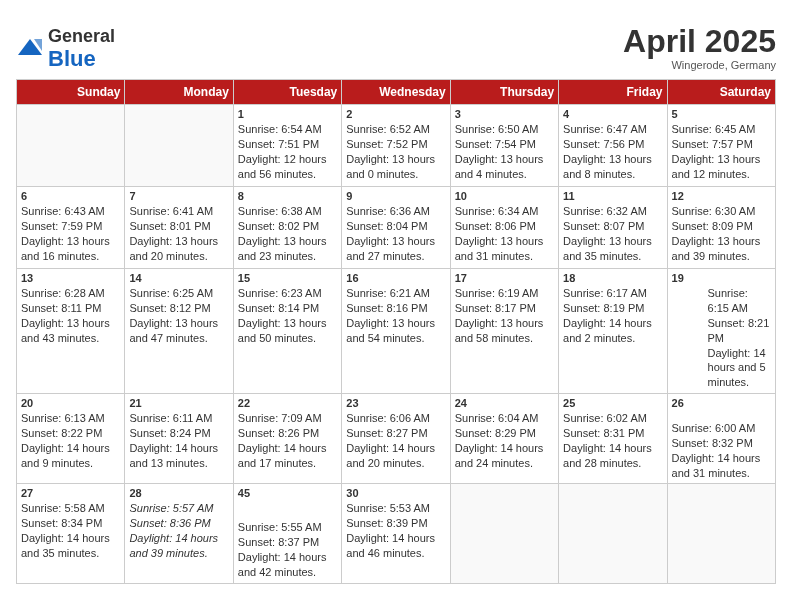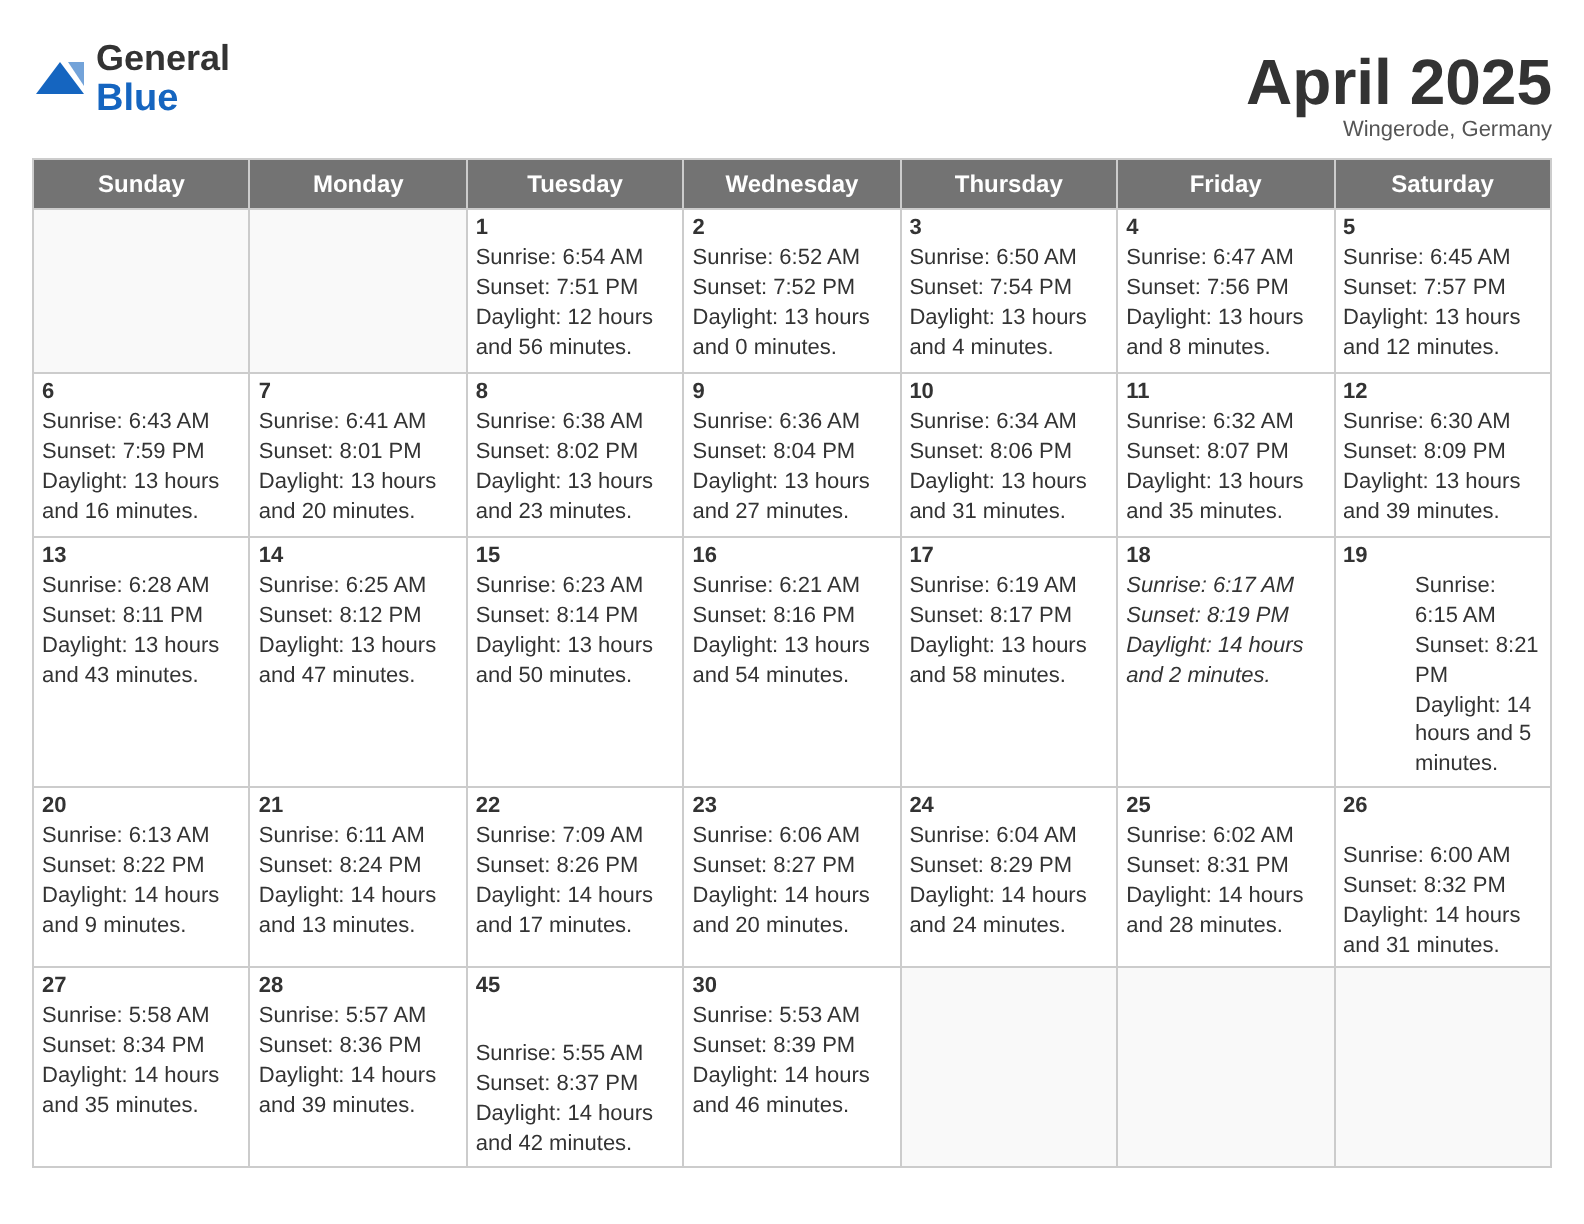--- a/index.html
+++ b/index.html
@@ -12,40 +12,40 @@
     }
     .page {
       width: 792px;
       height: 612px;
       background: #fff;
       padding: 10px 16px 10px 16px;
     }
     .header {
       display: flex;
       justify-content: space-between;
-      align-items: center;
+      align-items: flex-end;
       margin-bottom: 8px;
     }
     .logo {
       display: flex;
       align-items: center;
       gap: 4px;
     }
     .logo-text {
       display: flex;
       flex-direction: column;
       line-height: 1.1;
     }
     .logo-general {
       font-size: 18px;
       font-weight: bold;
       color: #333;
     }
     .logo-blue {
-      font-size: 19px;
+      font-size: 22px;
       font-weight: bold;
       color: #1565c0;
     }
     .logo-icon {
       width: 28px;
       height: 28px;
     }
     .title-area {
       text-align: right;
       margin-top: 14px;
@@ -59,26 +59,26 @@
     .location {
       font-size: 11px;
       color: #555;
     }
     table {
       width: 100%;
       border-collapse: collapse;
       table-layout: fixed;
     }
     thead tr th {
-      background: #737373;
+      background: #b91c1c;
       color: #fff;
       font-size: 12px;
       font-weight: bold;
       padding: 5px 4px;
-      text-align: center;
+      text-align: right;
       border: 1px solid #ccc;
     }
     tbody tr td {
       border: 1px solid #ccc;
       vertical-align: top;
       padding: 3px 4px;
       font-size: 10px;
       color: #333;
       height: 82px;
     }
@@ -235,21 +235,21 @@
 Daylight: 13 hours and 54 minutes.</div>
           </td>
           <td>
             <span class="day-num">17</span>
             <div class="day-detail" style="white-space: pre-line;">Sunrise: 6:19 AM
 Sunset: 8:17 PM
 Daylight: 13 hours and 58 minutes.</div>
           </td>
           <td>
             <span class="day-num">18</span>
-            <div class="day-detail" style="white-space: pre-line; font-style: italic;">Sunrise: 6:17 AM
+            <div class="day-detail" style="white-space: pre-line;">Sunrise: 6:17 AM
 Sunset: 8:19 PM
 Daylight: 14 hours and 2 minutes.</div>
           </td>
           <td>
             <span class="day-num">19</span>
             <div class="day-detail" style="white-space: pre-line; margin-left: 36px;">Sunrise: 6:15 AM
 Sunset: 8:21 PM
 Daylight: 14 hours and 5 minutes.</div>
           </td>
         </tr>
@@ -299,21 +299,21 @@
         </tr>
         <tr>
           <td>
             <span class="day-num">27</span>
             <div class="day-detail" style="white-space: pre-line;">Sunrise: 5:58 AM
 Sunset: 8:34 PM
 Daylight: 14 hours and 35 minutes.</div>
           </td>
           <td>
             <span class="day-num">28</span>
-            <div class="day-detail" style="white-space: pre-line;">Sunrise: 5:57 AM
+            <div class="day-detail" style="white-space: pre-line; font-style: italic;">Sunrise: 5:57 AM
 Sunset: 8:36 PM
 Daylight: 14 hours and 39 minutes.</div>
           </td>
           <td>
             <span class="day-num">45</span>
             <div class="day-detail" style="white-space: pre-line; margin-top: 21px;">Sunrise: 5:55 AM
 Sunset: 8:37 PM
 Daylight: 14 hours and 42 minutes.</div>
           </td>
           <td>

